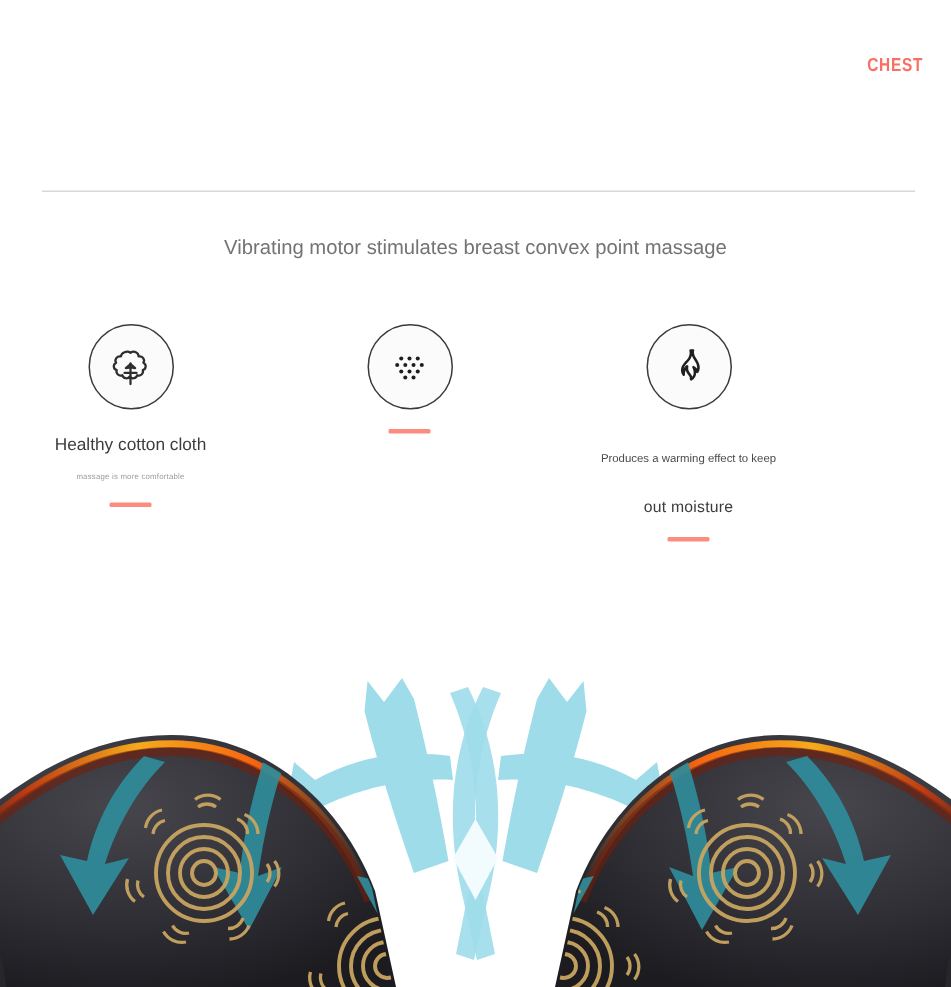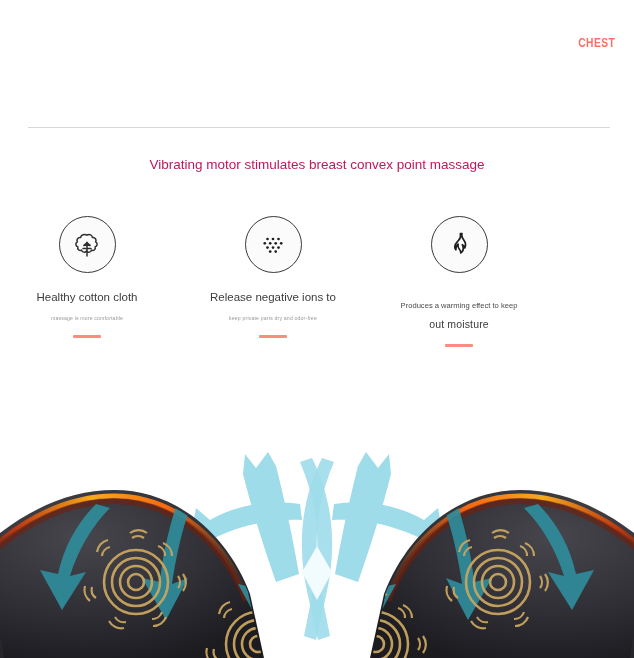--- a/index.html
+++ b/index.html
@@ -54,21 +54,21 @@
   }
 
   
   .subtitle {
     position: absolute;
     left: 0;
     right: 0;
     top: 157px;
     text-align: center;
     font-size: 13.5px;
-    color: #be185d;
+    color: #737373;
     font-weight: 400;
   }
 
   
   .features {
     position: absolute;
     left: 0;
     top: 216px;
     width: 546px;
     display: flex;
@@ -103,21 +103,21 @@
     color: #3c3c3c;
   }
   .ft-sub {
     font-size: 5.2px;
     color: #9b9b9b;
     margin-top: 9px;
     letter-spacing: 0.15px;
   }
   
   .feature.warm .ft-main { font-size: 7.6px; color: #4a4a4a; margin-top: 11px; }
-  .feature.warm .ft-sub  { font-size: 10.5px; color: #3c3c3c; margin-top: 6px; }
+  .feature.warm .ft-sub  { font-size: 10.5px; color: #3c3c3c; margin-top: 20px; }
 
   .ft-dash {
     margin-top: 13px;
     width: 28px;
     height: 3px;
     background: #fc8b80;
     border-radius: 1px;
     align-self: center;
   }
 
@@ -174,24 +174,20 @@
           <circle cx="14.2" cy="15.3" r="1.35"></circle>
           <circle cx="19.7" cy="15.3" r="1.35"></circle>
           <circle cx="25.2" cy="15.3" r="1.35"></circle>
           <circle cx="11.5" cy="19.6" r="1.35"></circle>
           <circle cx="17.0" cy="19.6" r="1.35"></circle>
           <circle cx="22.5" cy="19.6" r="1.35"></circle>
           <circle cx="14.2" cy="23.6" r="1.35"></circle>
           <circle cx="19.7" cy="23.6" r="1.35"></circle>
         </g>
       </svg>
-    </div>
-    <div class="feature-lines">
-      <div class="ft-main">Release negative ions to</div>
-      <div class="ft-sub">keep private parts dry and odor-free</div>
     </div>
     <div class="ft-dash"></div>
   </div>
 
   <div class="feature warm">
     <div class="feature-icon">
       <svg width="34" height="34" viewBox="0 0 34 34">
         <path d="M18.4 5.6c0.9 3.4-0.5 5.3-2.0 6.9-1.7 1.8-3.6 3.4-3.6 6.3 0 1.3 0.4 2.3 1.0 3.0-0.2-2.4 0.9-4.3 2.3-5.6-0.5 2.4 0.2 3.9 1.3 5.1 1.1 1.2 1.6 2.3 1.3 3.6 1.6-0.9 2.6-2.6 2.6-4.6 0-1.5-0.5-2.6-1.0-3.6 1.3 0.6 2.2 1.8 2.6 3.2 0.9-1.5 1.0-3.4 0.3-5.3-1.0-2.7-3.1-4.2-3.4-7.0-0.1-0.9 0.0-1.5 0.2-2.0-0.6 0.1-1.1 0.0-1.6 0z" fill="none" stroke="#1f1f1f" stroke-width="1.7" stroke-linejoin="round"></path>
       </svg>
     </div>

